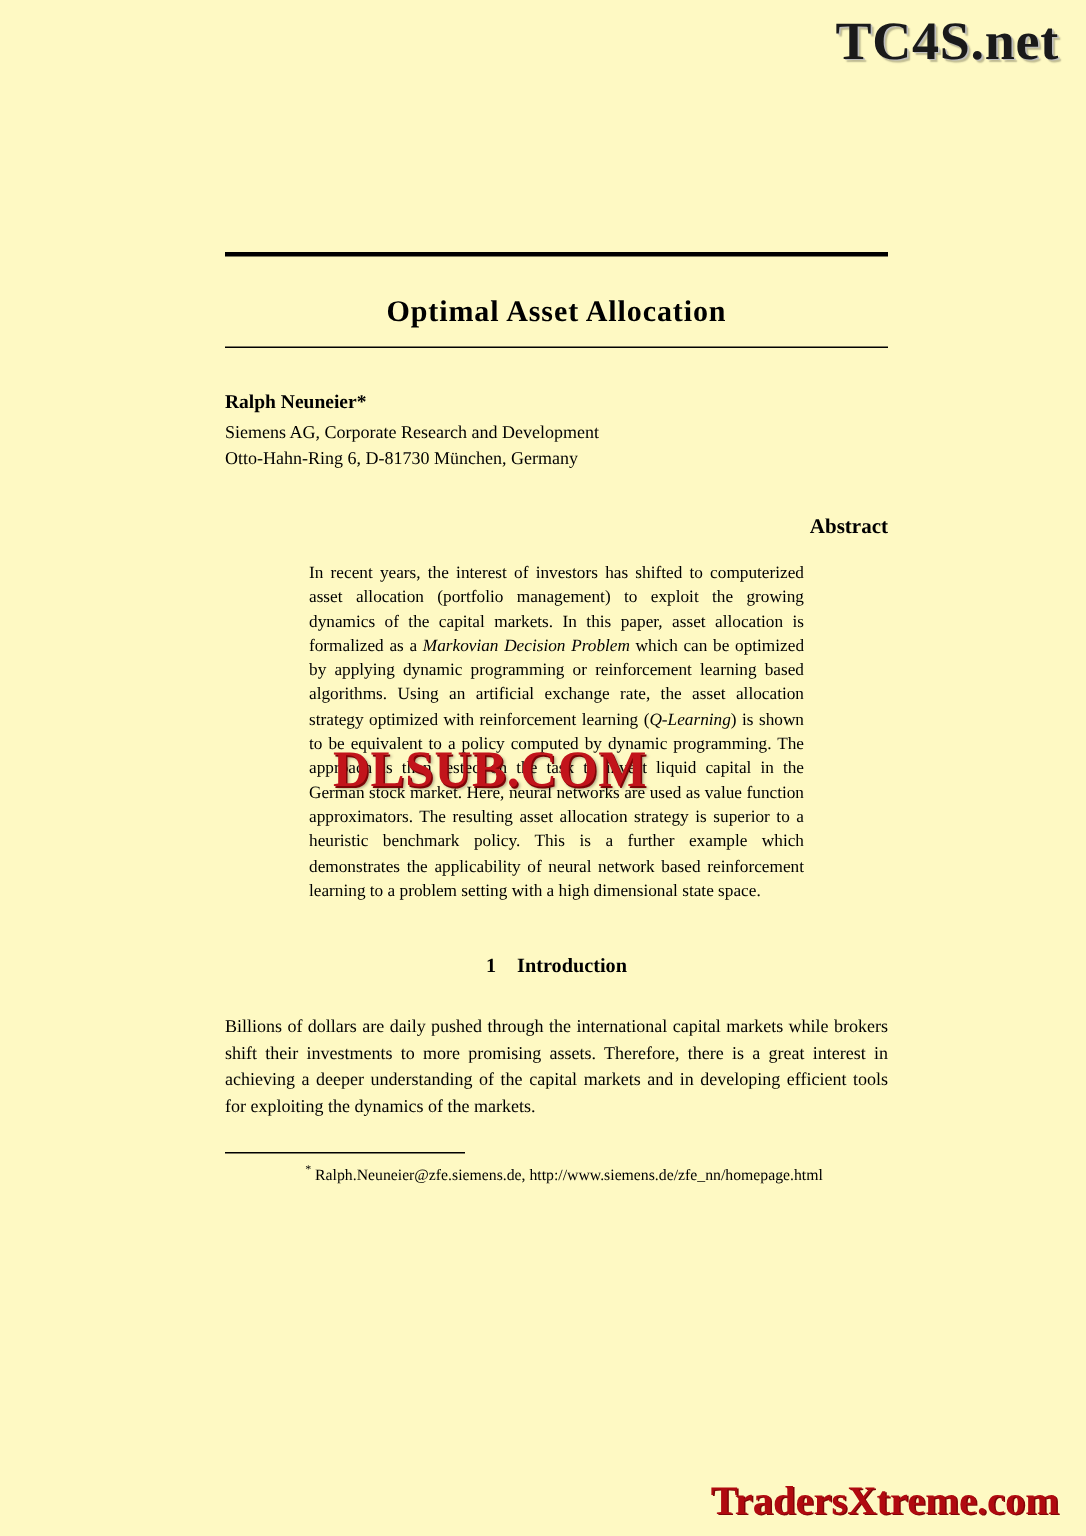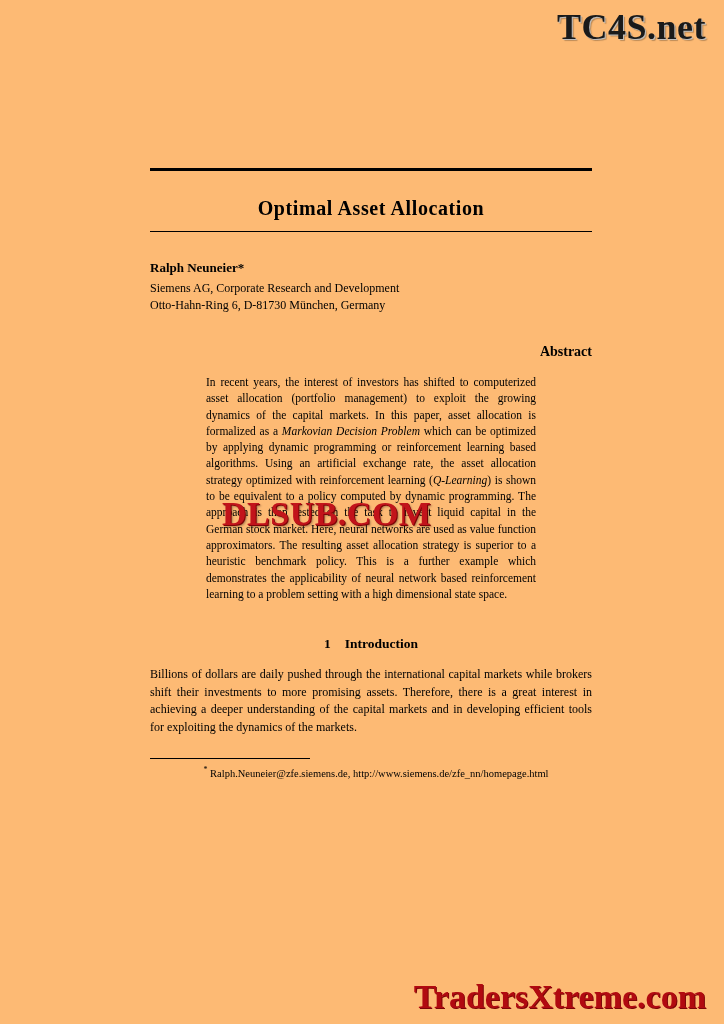--- a/index.html
+++ b/index.html
@@ -4,21 +4,21 @@
 <style>
   html, body {
     margin: 0;
     padding: 0;
     background: #ffffff;
   }
   .page {
     position: relative;
     width: 724px;
     height: 1024px;
-    background: #fdba74;
+    background: #fef9c3;
     overflow: hidden;
     font-family: "Liberation Serif", serif;
     color: #000000;
   }
 
   
   .wm-top {
     position: absolute;
     top: 6px;
     right: 18px;
@@ -28,21 +28,21 @@
     letter-spacing: 0.5px;
     color: #1a1a1a;
     text-shadow: 1px 1px 0 #bdbdbd, 2px 2px 1px rgba(0,0,0,0.25);
   }
   .wm-bottom {
     position: absolute;
     bottom: 8px;
     right: 18px;
     font-family: "Liberation Serif", serif;
     font-weight: bold;
-    font-size: 34px;
+    font-size: 27px;
     color: #b10a10;
     text-shadow: 1px 1px 0 #7d0507;
   }
   .wm-center {
     position: absolute;
     top: 495px;
     left: 222px;
     font-family: "Liberation Serif", serif;
     font-weight: bold;
     font-size: 34px;
@@ -102,21 +102,21 @@
   }
   .abstract .it { font-style: italic; }
   .section {
     margin-top: 34px;
     font-weight: bold;
     font-size: 13.5px;
     text-align: center;
   }
   .section .num { margin-right: 14px; }
   .body-par {
-    margin-top: 14px;
+    margin-top: 24px;
     font-size: 12px;
     line-height: 17.5px;
     text-align: justify;
   }
   .footrule {
     border-top: 1px solid #000;
     width: 160px;
     margin: 22px 0 0 0;
   }
   .footnote {

